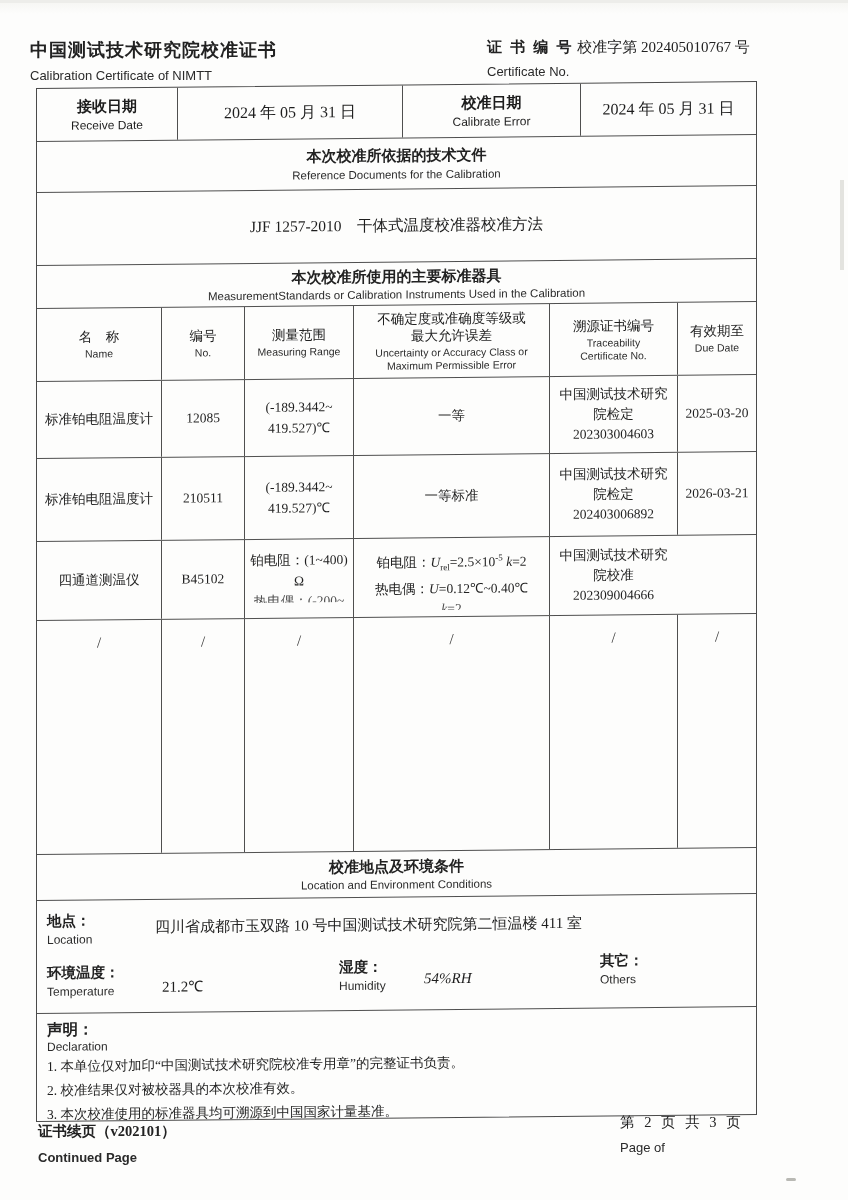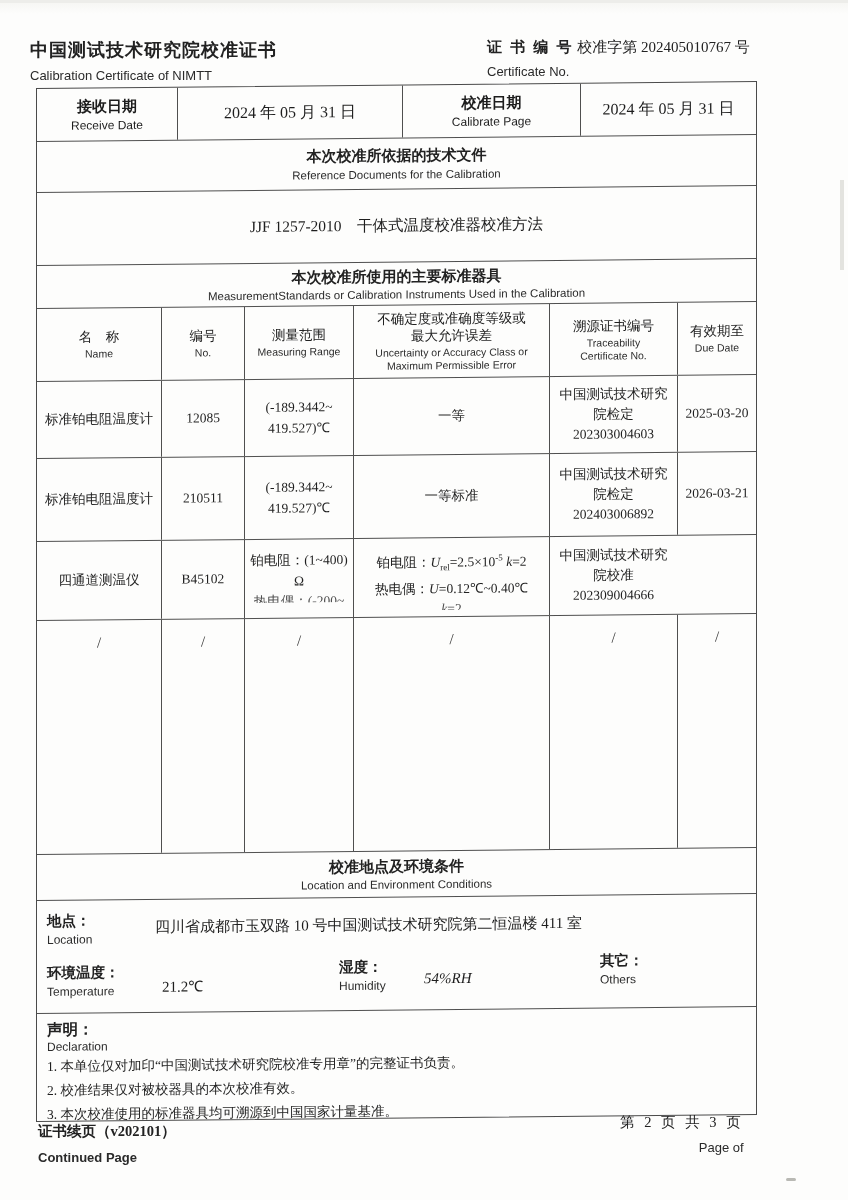--- a/index.html
+++ b/index.html
@@ -67,21 +67,21 @@
   .decl{height:108px;padding:6px 10px;box-sizing:border-box;overflow:hidden;}
   .decl .t-zh{font-size:15.5px;font-weight:600;color:#222;line-height:19px;}
   .decl .t-en{font-size:12px;color:#2c2c2c;line-height:15px;margin-top:1px;}
   .decl .item{font-family:"Liberation Serif",serif;font-size:13.5px;color:#1f1f1f;line-height:24px;}
   
   .foot-l{position:absolute;left:38px;top:1122px;font-weight:bold;}
   .foot-l .zh{font-family:"Liberation Serif",serif;font-size:14.5px;color:#222;}
   .foot-l .en{font-size:13px;color:#2a2a2a;margin-top:9px;}
   .foot-r{position:absolute;left:620px;top:1113px;}
   .foot-r .zh{font-family:"Liberation Serif",serif;font-size:14.5px;letter-spacing:3px;color:#222;}
-  .foot-r .en{font-size:13px;color:#2a2a2a;margin-top:8px;text-align:right;}
+  .foot-r .en{font-size:13px;color:#2a2a2a;margin-top:8px;}
   
   .art1{position:absolute;left:786px;top:1178px;width:10px;height:3px;background:#b9b9b4;border-radius:2px;}
   .art2{position:absolute;left:840px;top:180px;width:4px;height:90px;background:#e3e3df;}
   .art3{position:absolute;left:0;top:0;width:848px;height:3px;background:#ededea;}
 </style>
 </head>
 <body>
 
 <div class="page">
 
@@ -100,21 +100,21 @@
   <div class="sheet box stack">
 
     <div class="frow dates">
       <div class="lab cc">
         <div class="zh">接收日期</div>
         <div class="en">Receive Date</div>
       </div>
       <div class="v1 cc val">2024 年 05 月 31 日</div>
       <div class="lab2 cc">
         <div class="zh">校准日期</div>
-        <div class="en">Calibrate Page</div>
+        <div class="en">Calibrate Error</div>
       </div>
       <div class="v2 cc val">2024 年 05 月 31 日</div>
     </div>
 
     <div class="sec-h cc">
       <div class="zh-h">本次校准所依据的技术文件</div>
       <div class="en-h">Reference Documents for the Calibration</div>
     </div>
 
     <div class="ref-c cc">JJF 1257-2010　干体式温度校准器校准方法</div>

